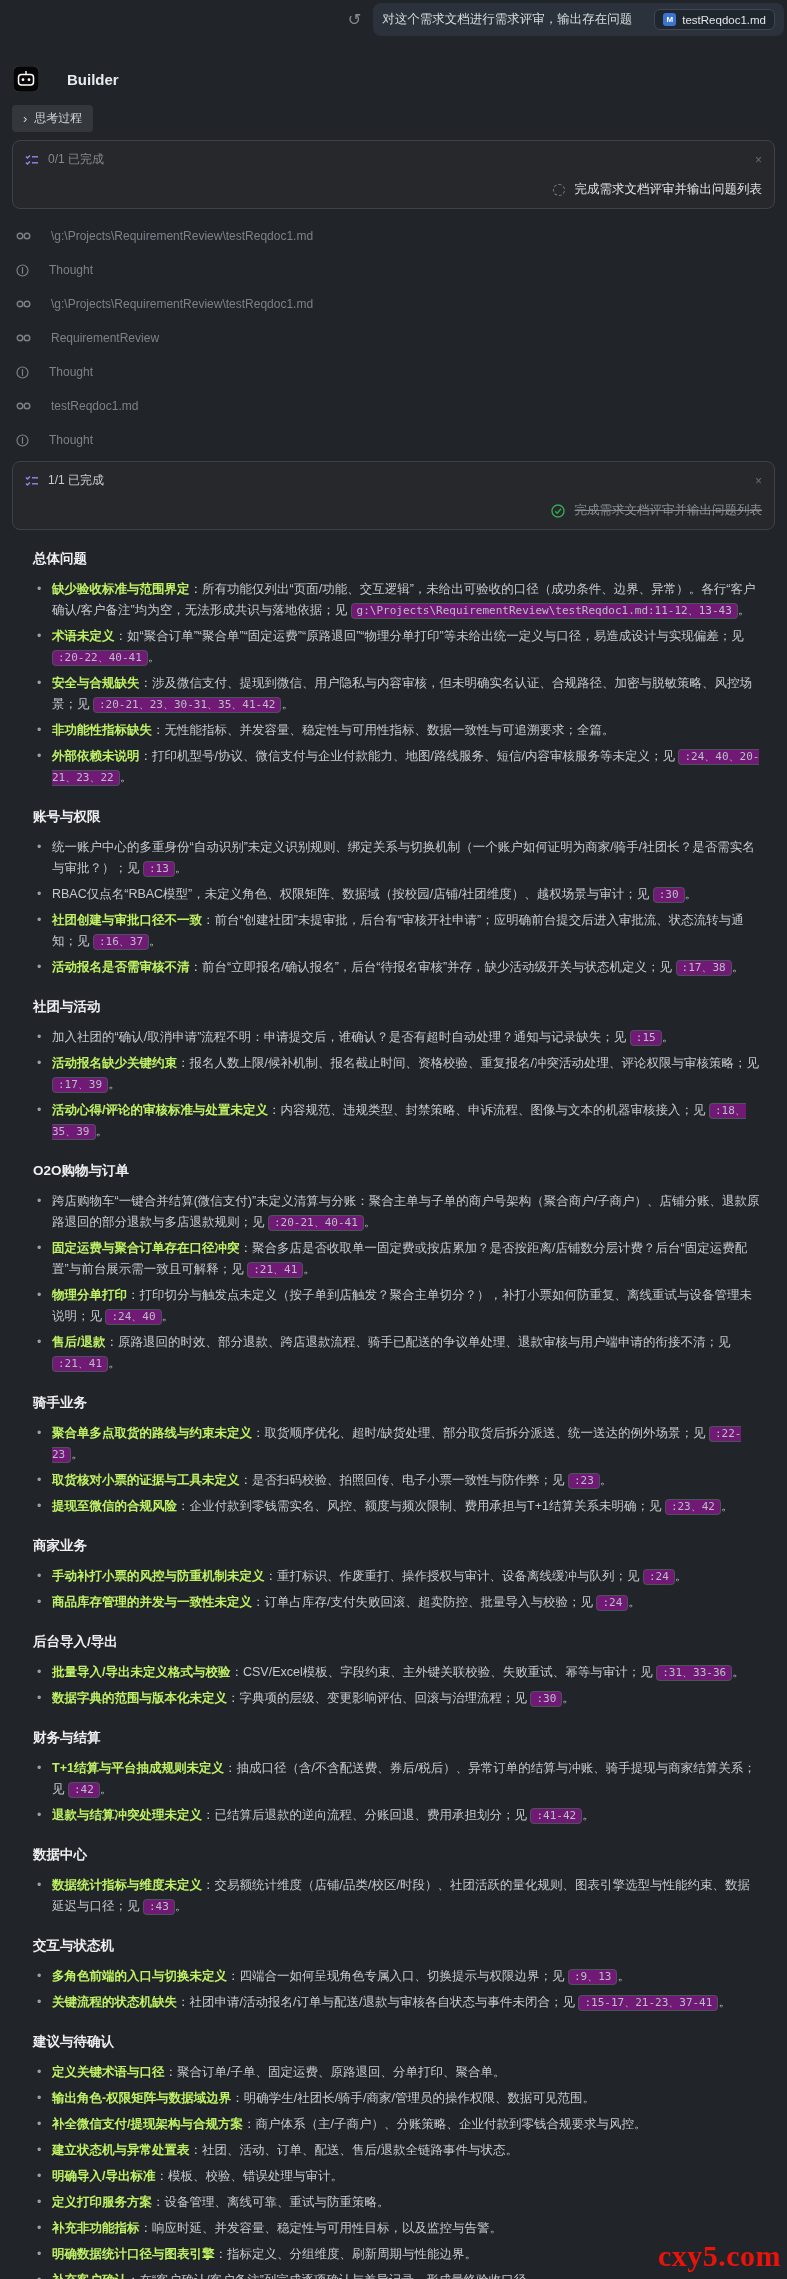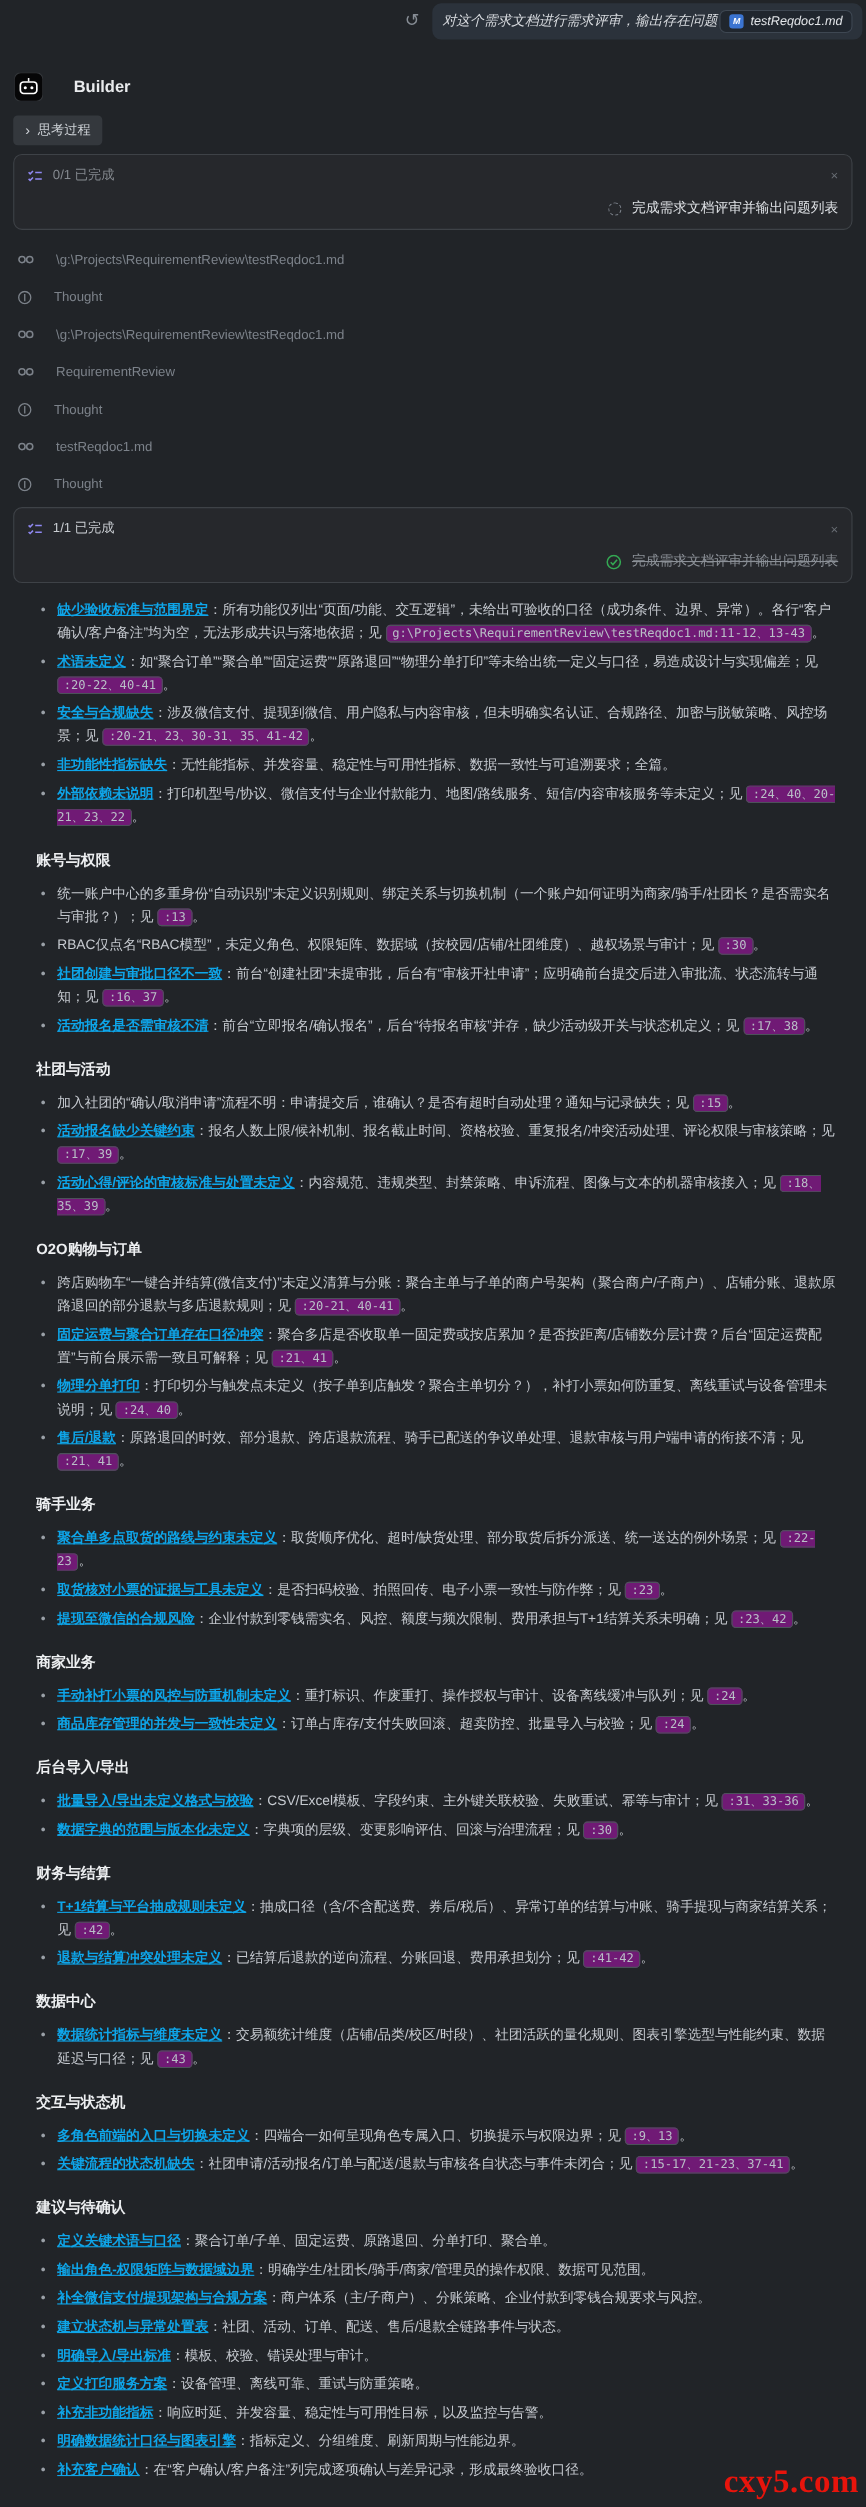--- a/index.html
+++ b/index.html
@@ -7,21 +7,21 @@
   body {
     width: 787px; height: 2279px; position: relative; overflow: hidden;
     font-family: "Liberation Sans", "DejaVu Sans", sans-serif;
     color: #c6cad0;
   }
   
   .user-row { display:flex; justify-content:flex-end; align-items:center; gap:12px; padding:3px 3px 0 0; }
   .undo { color:#878d95; font-size:16px; line-height:1; cursor:pointer; }
   .bubble {
     background:#2b323b; border-radius:8px; padding:6px 9px;
-    display:flex; align-items:center; gap:2px; color:#d8dbdf; font-size:12.5px;font-style:italic;
+    display:flex; align-items:center; gap:22px; color:#d8dbdf; font-size:12.5px;
   }
   .file-chip {
     display:inline-flex; align-items:center; gap:6px;
     background:#20262e; border:1px solid #3e4752; border-radius:6px;
     padding:3px 8px; color:#e2e5e9; font-size:11.5px; cursor:pointer;
   }
   .file-ic {
     width:13px; height:13px; background:#3b74d1; border-radius:3px; color:#fff;
     font-size:8px; font-weight:bold; display:flex; align-items:center; justify-content:center;
   }
@@ -47,21 +47,21 @@
   .task-done-text { color:#8b9097; text-decoration:line-through; }
   
   .tool-row { display:flex; align-items:center; gap:20px; margin:20px 0 0 16px; color:#7c828a; font-size:12px; }
   .tr-ic { display:flex; align-items:center; }
   
   .report { margin:14px 26px 0 33px; font-size:12.5px; color:#c6cad0; }
   .report h3.sec { color:#edeff1; font-size:13.5px; font-weight:700; line-height:18px; margin:20px 0 11px 0; }
   .report ul { list-style:none; }
   .report li { position:relative; padding-left:19px; margin-bottom:5px; line-height:21px; }
   .report li::before { content:"•"; position:absolute; left:4px; top:0; color:#9aa0a7; }
-  strong.lead { color:#0ea5e9; font-weight:700;text-decoration:underline; }
+  strong.lead { color:#bef264; font-weight:700; }
   code.chip {
     font-family:"DejaVu Sans Mono","Liberation Mono",monospace; font-size:11px;
     background:#701a75; border:1px solid #4c525a; border-radius:4px;
     padding:0px 5px 1px 5px; color:#b9bfc7;
   }
   
   .watermark {
     position:absolute; right:6px; bottom:6px; color:#e8140c; font-size:30px;
     font-weight:bold; font-family:"Liberation Serif","DejaVu Serif",serif; letter-spacing:0.5px;
   }
@@ -195,20 +195,21 @@
   <div class="card-task">
     <svg width="14" height="14" viewBox="0 0 14 14" style="flex:0 0 auto;">
       <circle cx="7" cy="7" r="6" fill="none" stroke="#34a853" stroke-width="1.4"></circle>
       <path d="M4.2 7.2 L6.2 9.2 L10 4.8" fill="none" stroke="#34a853" stroke-width="1.4"></path>
     </svg>
     <span class="task-done-text">完成需求文档评审并输出问题列表</span>
   </div>
 </div>
 
 <div class="report">
+    <h3 class="sec">总体问题</h3>
     <ul>
       <li><strong class="lead">缺少验收标准与范围界定</strong>：所有功能仅列出“页面/功能、交互逻辑”，未给出可验收的口径（成功条件、边界、异常）。各行“客户确认/客户备注”均为空，无法形成共识与落地依据；见 <code class="chip">g:\Projects\RequirementReview\testReqdoc1.md:11-12、13-43</code>。</li>
       <li><strong class="lead">术语未定义</strong>：如“聚合订单”“聚合单”“固定运费”“原路退回”“物理分单打印”等未给出统一定义与口径，易造成设计与实现偏差；见 <code class="chip">:20-22、40-41</code>。</li>
       <li><strong class="lead">安全与合规缺失</strong>：涉及微信支付、提现到微信、用户隐私与内容审核，但未明确实名认证、合规路径、加密与脱敏策略、风控场景；见 <code class="chip">:20-21、23、30-31、35、41-42</code>。</li>
       <li><strong class="lead">非功能性指标缺失</strong>：无性能指标、并发容量、稳定性与可用性指标、数据一致性与可追溯要求；全篇。</li>
       <li><strong class="lead">外部依赖未说明</strong>：打印机型号/协议、微信支付与企业付款能力、地图/路线服务、短信/内容审核服务等未定义；见 <code class="chip">:24、40、20-21、23、22</code>。</li>
     </ul>
     <h3 class="sec">账号与权限</h3>
     <ul>
       <li>统一账户中心的多重身份“自动识别”未定义识别规则、绑定关系与切换机制（一个账户如何证明为商家/骑手/社团长？是否需实名与审批？）；见 <code class="chip">:13</code>。</li>

